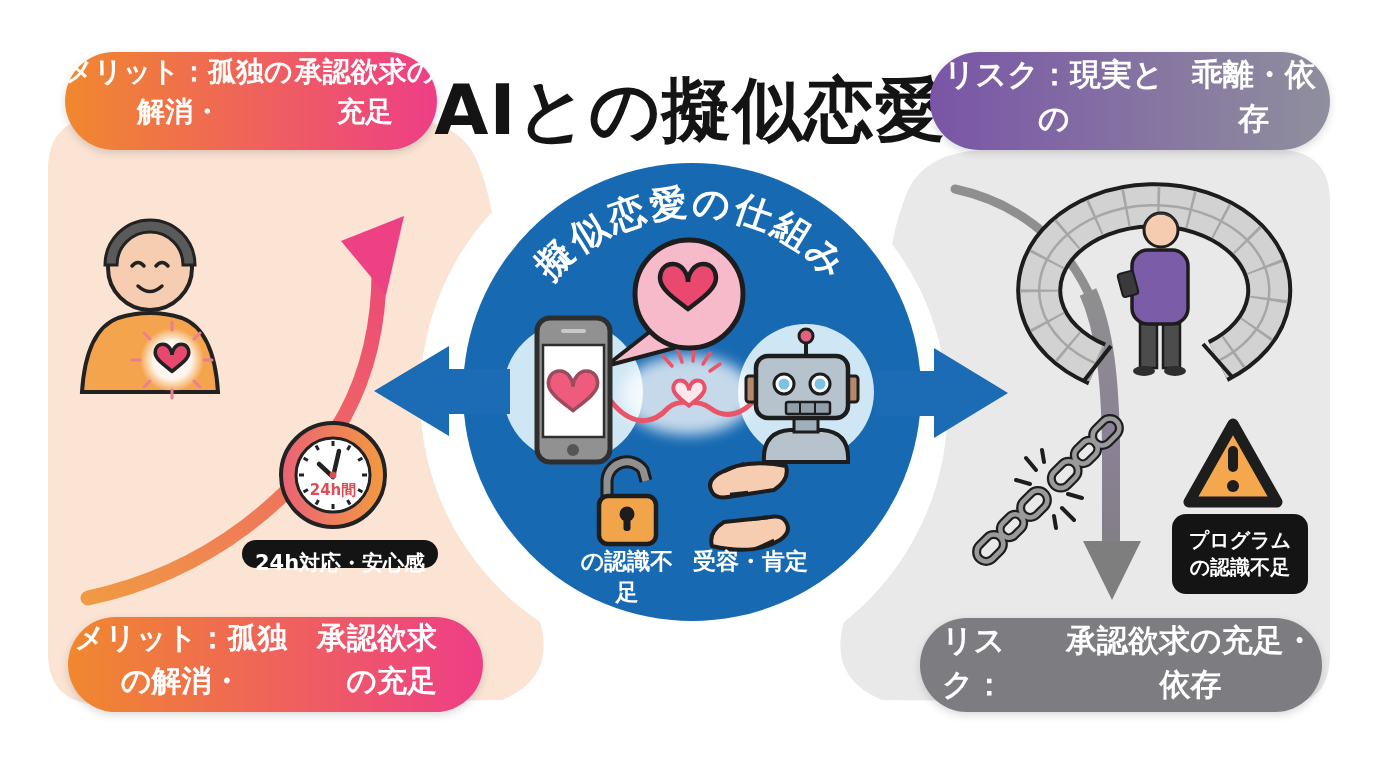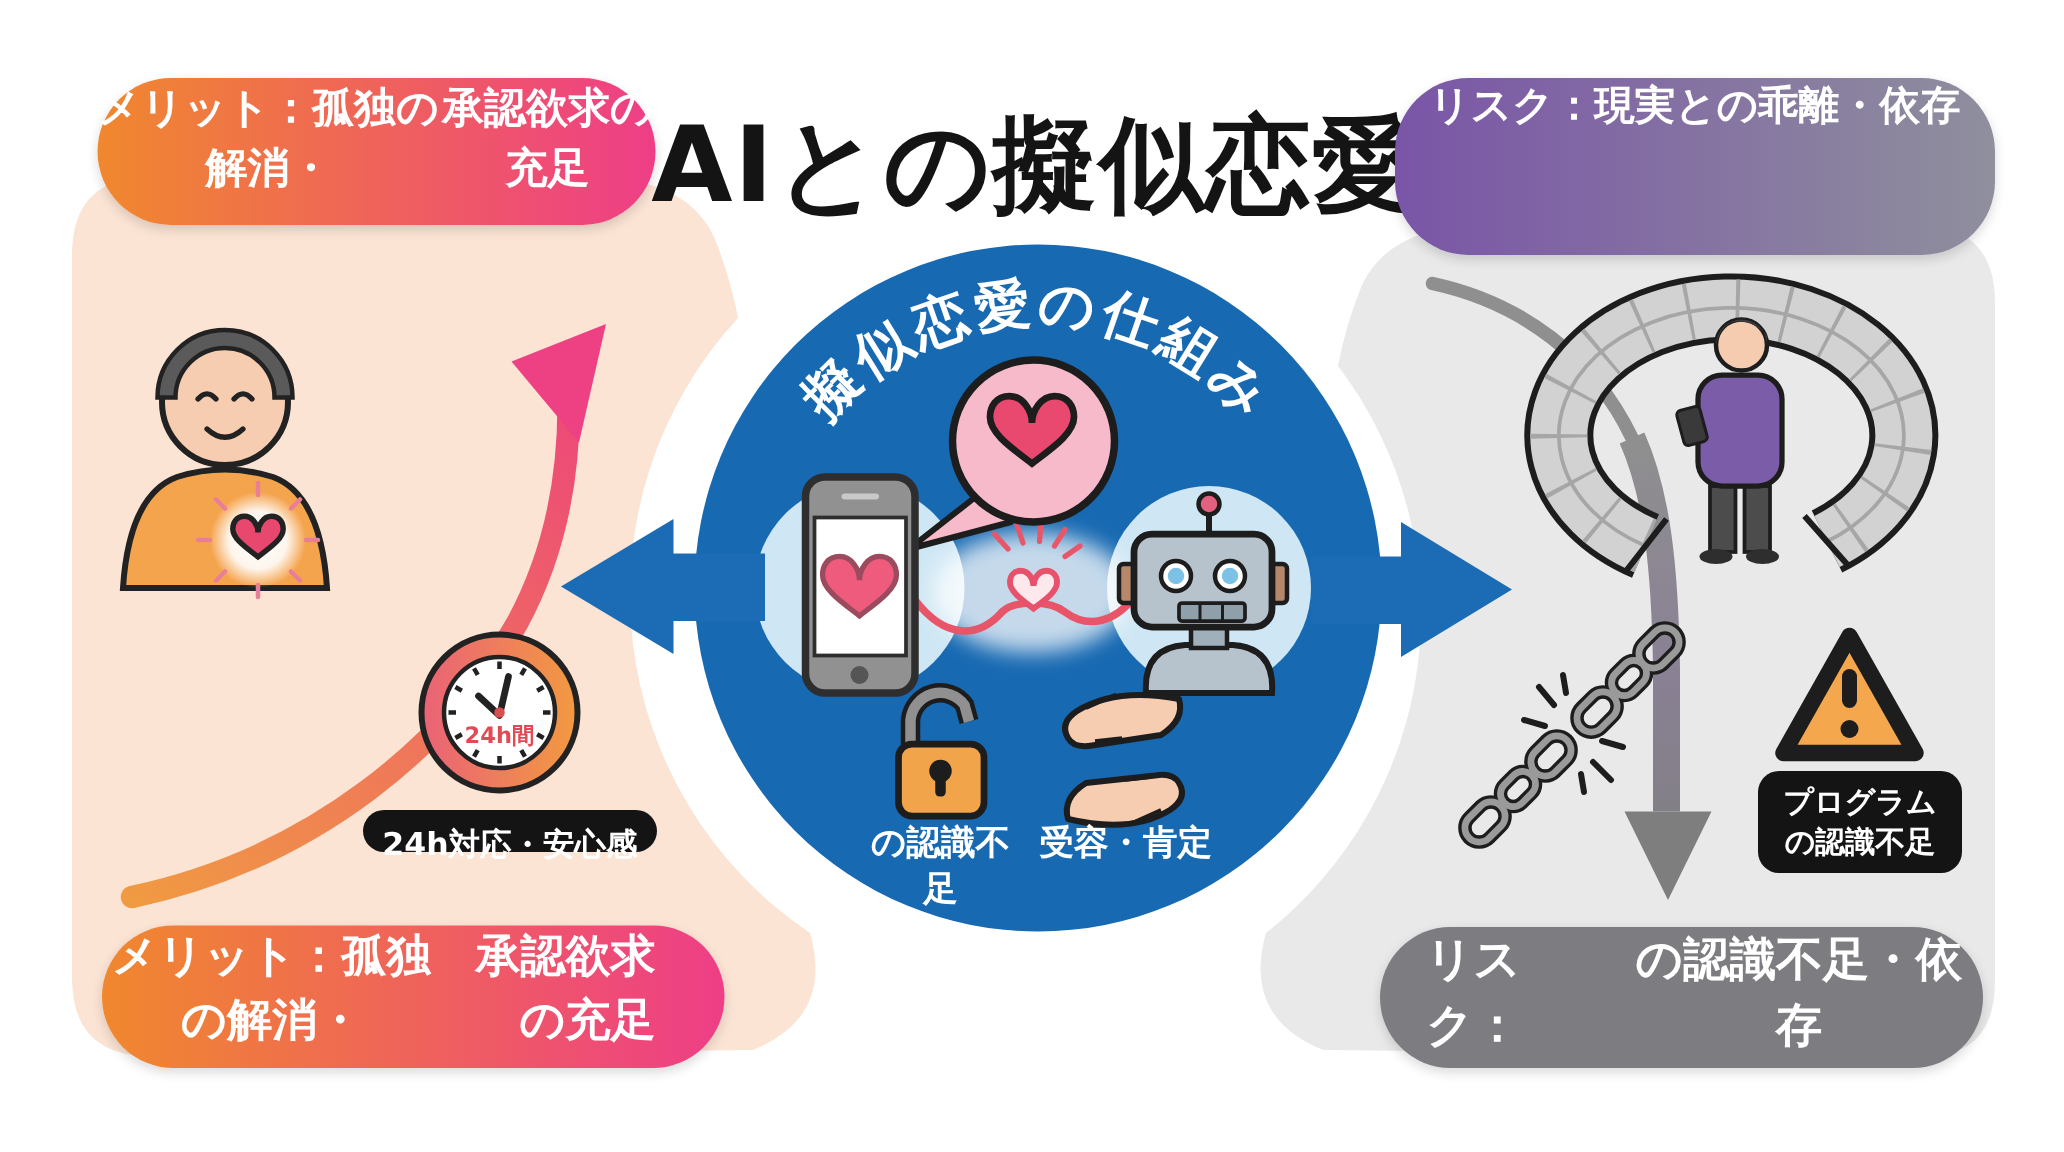--- a/index.html
+++ b/index.html
@@ -11,25 +11,25 @@
     color:#141414;letter-spacing:1px;}
   .badge{border-radius:49px;color:#ffffff;font-weight:700;text-align:center;
     box-shadow:0 3px 8px rgba(0,0,0,0.15);display:flex;flex-direction:row;justify-content:center;}
   .badge span{display:block;line-height:1.42;}
   .badge-merit{background:linear-gradient(90deg,#f0882e,#ee3e87);}
   .badge-risk-grad{background:linear-gradient(90deg,#7a55a7,#8f8f9d);}
   .badge-risk-solid{background:#7d7d81;gap:32px;}
   #badge-merit-top{left:65px;top:52px;width:372px;height:98px;font-size:28px;}
   #badge-merit-bottom{left:68px;top:617px;width:415px;height:95px;font-size:30px;}
   #badge-merit-bottom .l2r{text-align:right;padding-right:46px;}
-  #badge-risk-top{left:930px;top:52px;width:400px;height:118px;font-size:27px;}
+  #badge-risk-top{left:930px;top:52px;width:400px;height:98px;font-size:31px;}
   #badge-risk-bottom{left:920px;top:618px;width:402px;height:94px;font-size:31px;}
   .pill{background:#141414;color:#ffffff;font-weight:700;text-align:center;border-radius:23px;}
   #pill-24h{left:242px;top:540px;width:196px;height:28px;font-size:21px;line-height:46px;}
-  #pill-program{left:1172px;top:514px;width:136px;height:68px;font-size:20px;border-radius:14px;
+  #pill-program{left:1172px;top:514px;width:136px;height:80px;font-size:20px;border-radius:14px;
     display:flex;flex-direction:column;justify-content:center;line-height:1.35;}
   .circle-label{color:#ffffff;font-weight:700;font-size:23px;text-align:center;}
   #label-disclosure{left:577px;top:546px;width:100px;}
   #label-acceptance{left:688px;top:546px;width:125px;}
   #clock-text{left:293px;top:481px;width:80px;text-align:center;font-size:15px;font-weight:700;color:#e04b55;}
 </style>
 </head>
 <body>
 
 <div class="stage">
@@ -217,21 +217,21 @@
   <span>乖離・依存</span>
 </div>
 
 <div class="abs badge badge-merit" id="badge-merit-bottom">
   <span>メリット：孤独の解消・</span>
   <span class="l2r">承認欲求の充足</span>
 </div>
 
 <div class="abs badge badge-risk-solid" id="badge-risk-bottom">
   <span>リスク：</span>
-  <span>の認識不足・依存</span>
+  <span>承認欲求の充足・依存</span>
 </div>
 
 <div class="abs pill" id="pill-24h">24h対応・安心感</div>
 
 <div class="abs pill" id="pill-program">
   <span>プログラム</span>
   <span>の認識不足</span>
 </div>
 
 <div class="abs" id="clock-text">24h間</div>

